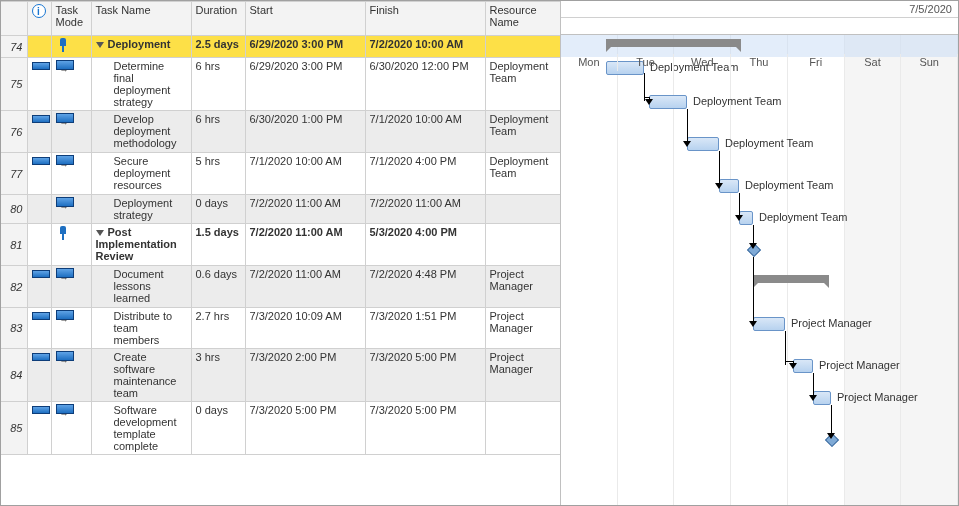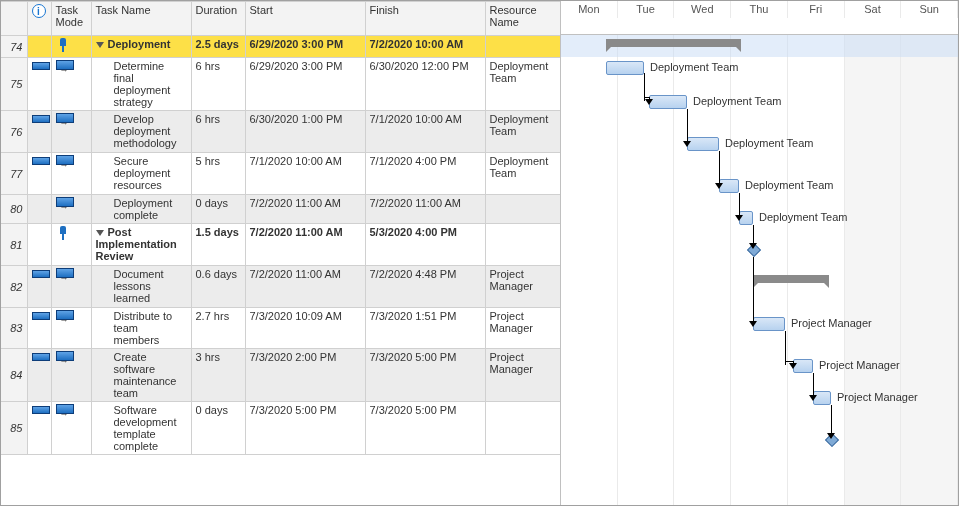--- a/index.html
+++ b/index.html
@@ -136,21 +136,21 @@
   .gantt-cols .col.weekend { background:#f5f5f5; }
   .gantt-header {
     position:relative;height:34px;border-bottom:1px solid #c0c0c0;
     background:#fff;z-index:2;
   }
   .gantt-header .top {
     height:17px;border-bottom:1px solid #d0d0d0;
     text-align:right;padding-right:6px;line-height:16px;color:#555;
   }
   .gantt-header .days {
-    display:flex;height:17px;
+    display:flex;height:17px;margin-top:36px;
   }
   .gantt-header .days div {
     flex:1;text-align:center;line-height:16px;border-right:1px solid #eaeaea;color:#555;
   }
   .gantt-body { position:absolute;left:0;right:0;top:34px;bottom:0; }
   .gantt-row {
     position:absolute;left:0;right:0;
     border-bottom:1px solid transparent;
   }
   .gantt-row.selected { background:rgba(200,220,245,0.5); }
@@ -255,21 +255,21 @@
             <td class="name indent"><span>Secure deployment resources</span></td>
             <td class="dur">5 hrs</td>
             <td class="start">7/1/2020 10:00 AM</td>
             <td class="fin">7/1/2020 4:00 PM</td>
             <td class="">Deployment Team</td>
           </tr>
           <tr class="shade" style="height: 20px;">
             <td class="idx">80</td>
             <td></td>
             <td><span class="mode-auto"></span></td>
-            <td class="name indent"><span>Deployment complete</span></td>
+            <td class="name indent"><span>Deployment strategy</span></td>
             <td class="dur">0 days</td>
             <td class="start">7/2/2020 11:00 AM</td>
             <td class="fin">7/2/2020 11:00 AM</td>
             <td class=""></td>
           </tr>
           <tr class="summary" style="height: 42px;">
             <td class="idx">81</td>
             <td></td>
             <td><span class="mode-pin"></span></td>
             <td class="name"><span class="collapse-caret"></span><span>Post Implementation Review</span></td>
@@ -326,20 +326,21 @@
     <div class="gantt-cols">
       <div class="col"></div>
         <div class="col"></div>
         <div class="col"></div>
       <div class="col"></div>
         <div class="col"></div>
       <div class="col weekend"></div>
         <div class="col weekend"></div>
     </div>
     <div class="gantt-header">
+      <div class="top">7/5/2020</div>
       <div class="days" id="gdays">
           <div>Mon</div>
           <div>Tue</div>
           <div>Wed</div>
           <div>Thu</div>
           <div>Fri</div>
           <div>Sat</div>
           <div>Sun</div>
         </div>
     </div>

